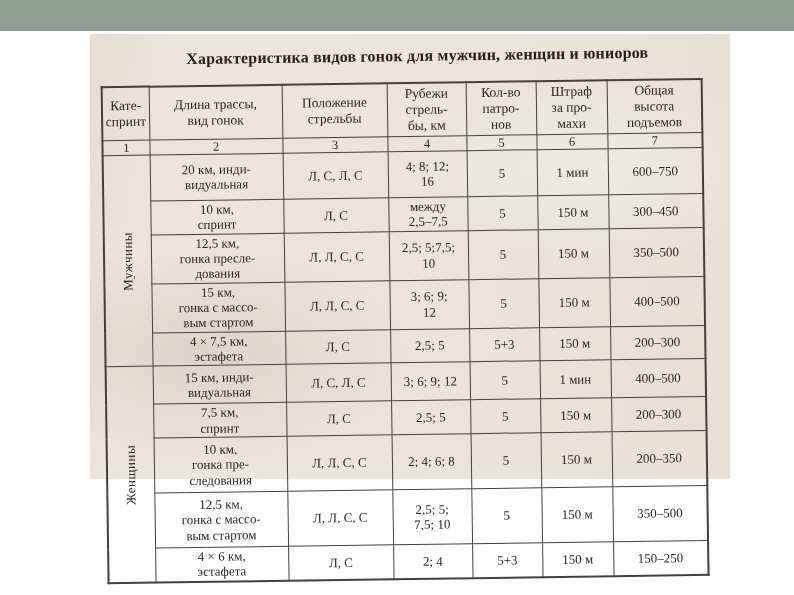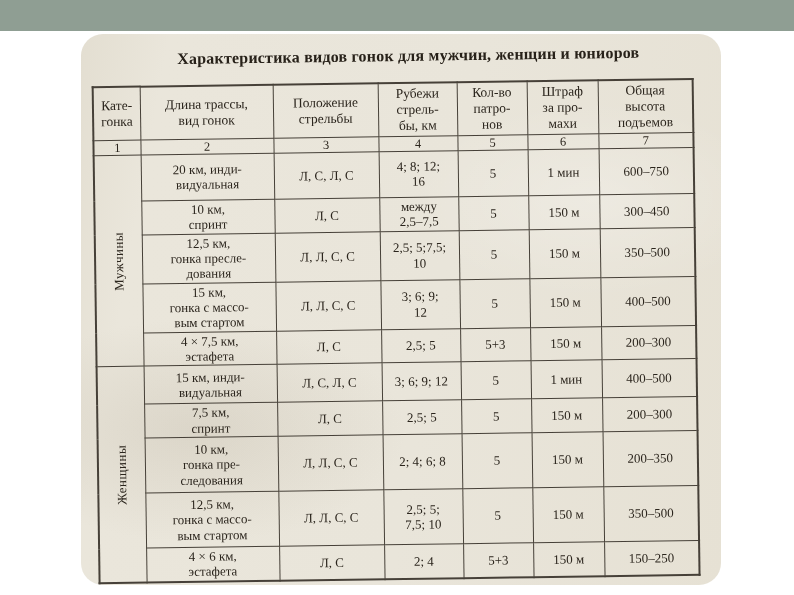--- a/index.html
+++ b/index.html
@@ -9,28 +9,27 @@
     font-family: "Liberation Serif", serif;
     overflow: hidden;
     position: relative;
   }
   .top-bar {
     position: absolute; left: 0; top: 0;
     width: 794px; height: 31px;
     background: #8f9e93;
   }
   .paper {
-    position: absolute; left: 81px; top: 34px;
-    width: 640px; height: 551px;
+    position: absolute; left: 90px; top: 34px;
+    width: 640px; height: 445px;
     background:
       radial-gradient(ellipse 300px 160px at 18% 72%, rgba(167,156,136,0.22), rgba(0,0,0,0) 70%),
       radial-gradient(ellipse 260px 140px at 80% 30%, rgba(255,255,255,0.25), rgba(0,0,0,0) 70%),
       linear-gradient(100deg, #e3ded1 0%, #eae6db 12%, #e9e5da 55%, #e6e1d4 100%);
     color: #2b251d;
-    border-radius: 22px;
   }
   .scan-content {
     position: absolute; left: 0; top: 0; width: 100%;
     transform: rotate(-0.8deg);
     transform-origin: 50% 40%;
   }
   .scan-title {
     margin: 13px 10px 0 30px;
     text-align: center;
     font-size: 16px;
@@ -100,21 +99,21 @@
           <col style="width:133px">
           <col style="width:105px">
         <col style="width:79px">
           <col style="width:70px">
           <col style="width:71px">
           <col style="width:95px">
       </colgroup>
       <thead>
         <tr style="height:53px">
           <th>Кате-
-гонка</th>
+спринт</th>
           <th>Длина трассы,
 вид гонок</th>
           <th>Положение
 стрельбы</th>
           <th>Рубежи
 стрель-
 бы, км</th>
           <th>Кол-во
 патро-
 нов</th>

